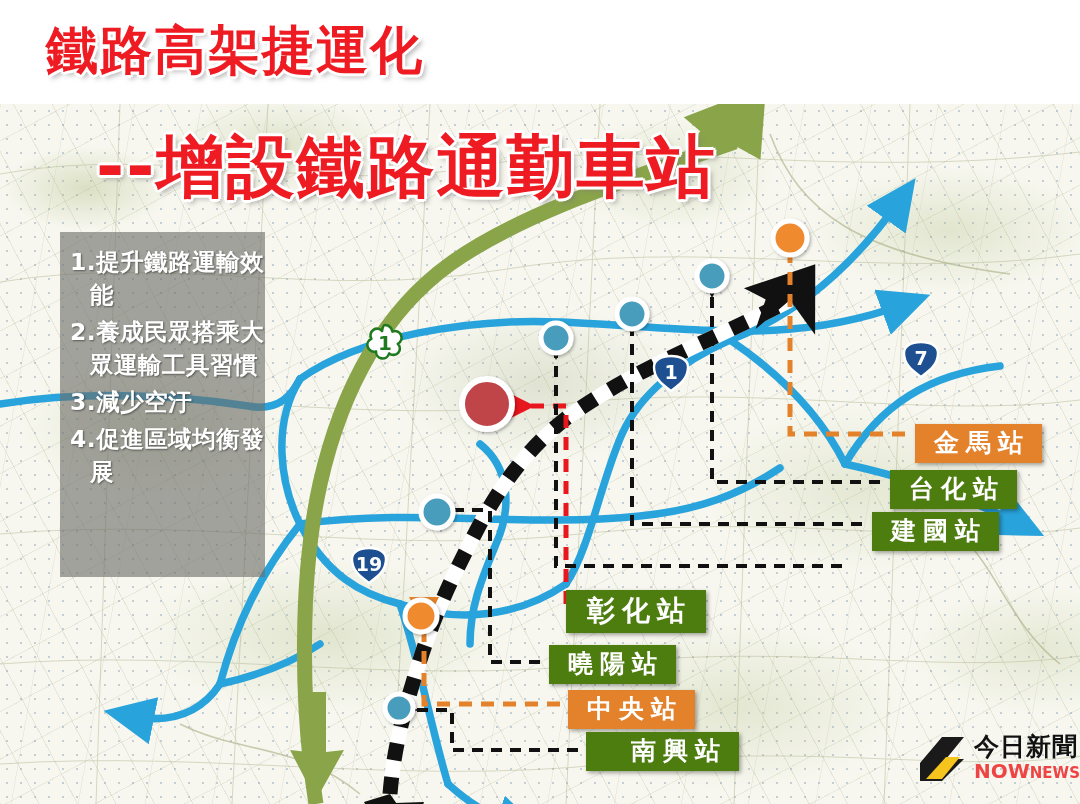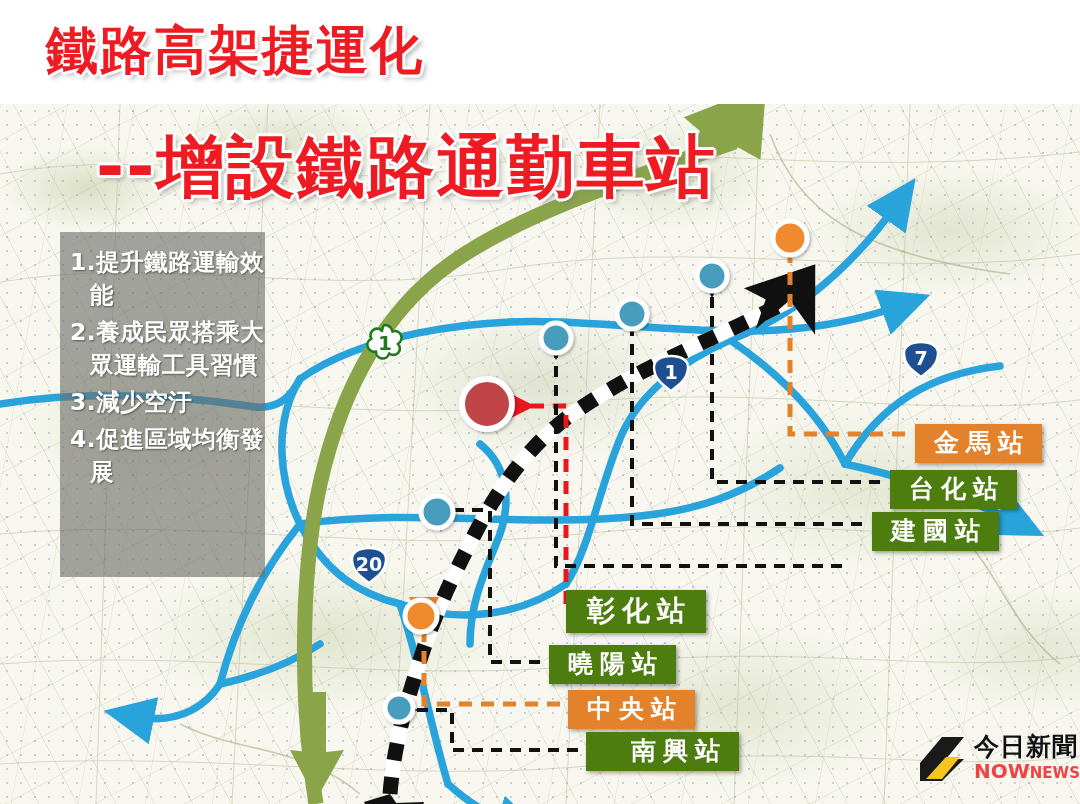--- a/index.html
+++ b/index.html
@@ -281,21 +281,21 @@
     <svg width="42" height="42" viewBox="0 0 42 42">
       <path d="M21,39 C13,33 4,27 4,15 C4,8 11,4 21,4 C31,4 38,8 38,15 C38,27 29,33 21,39 z" fill="#1d4f91" stroke="#ffffff" stroke-width="2.4"></path>
     </svg>
     <span>7</span>
   </div>
 
   <div class="shield" id="sh-19">
     <svg width="42" height="42" viewBox="0 0 42 42">
       <path d="M21,39 C13,33 4,27 4,15 C4,8 11,4 21,4 C31,4 38,8 38,15 C38,27 29,33 21,39 z" fill="#1d4f91" stroke="#ffffff" stroke-width="2.4"></path>
     </svg>
-    <span>20</span>
+    <span>19</span>
   </div>
 
   <div id="logo">
     <div class="mark">
       <svg width="52" height="52" viewBox="0 0 52 52">
         <path d="M4,30 L26,4 L48,4 L30,26 L48,26 L26,48 L4,48 z" fill="#1a1a1a"></path>
         <path d="M10,46 L30,24 L44,24 L26,46 z" fill="#f5c51e"></path>
         <circle cx="33" cy="12" r="4.5" fill="#1a1a1a"></circle>
       </svg>
     </div>

